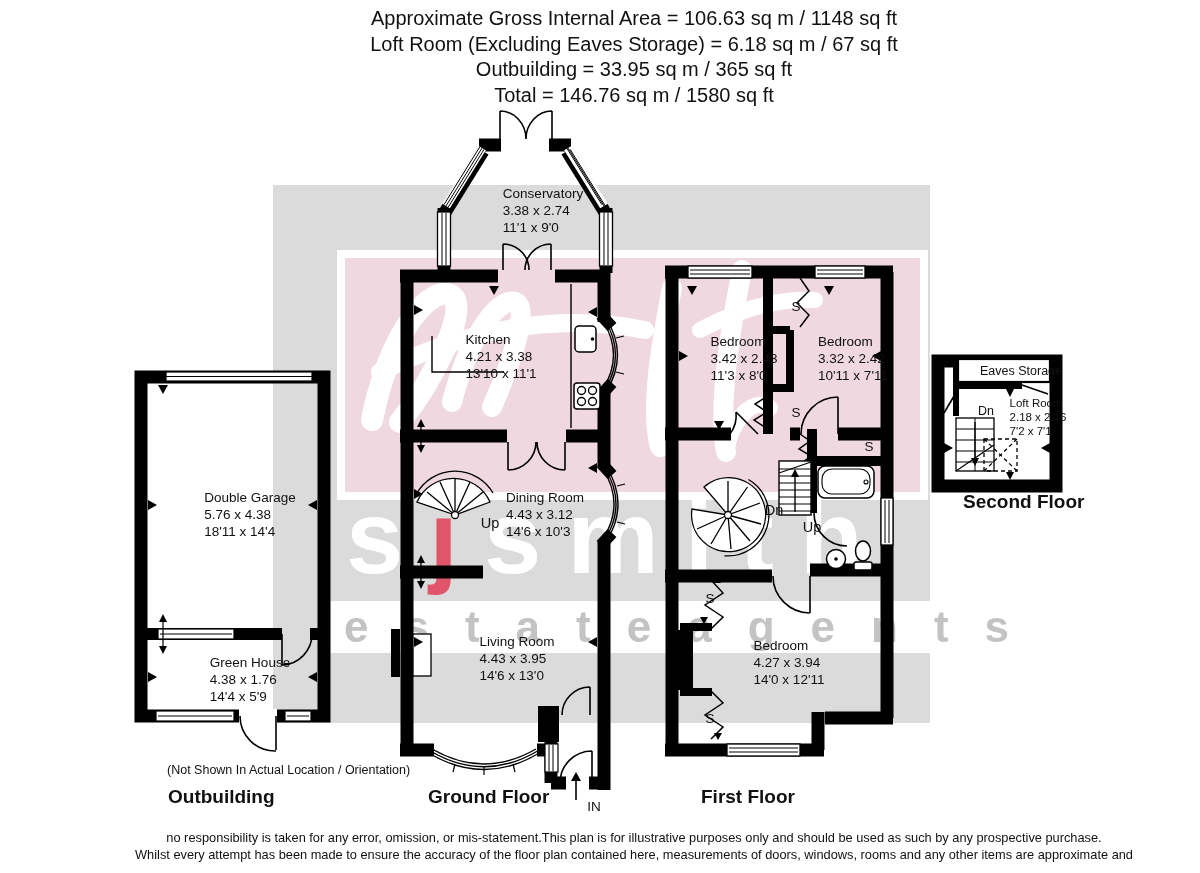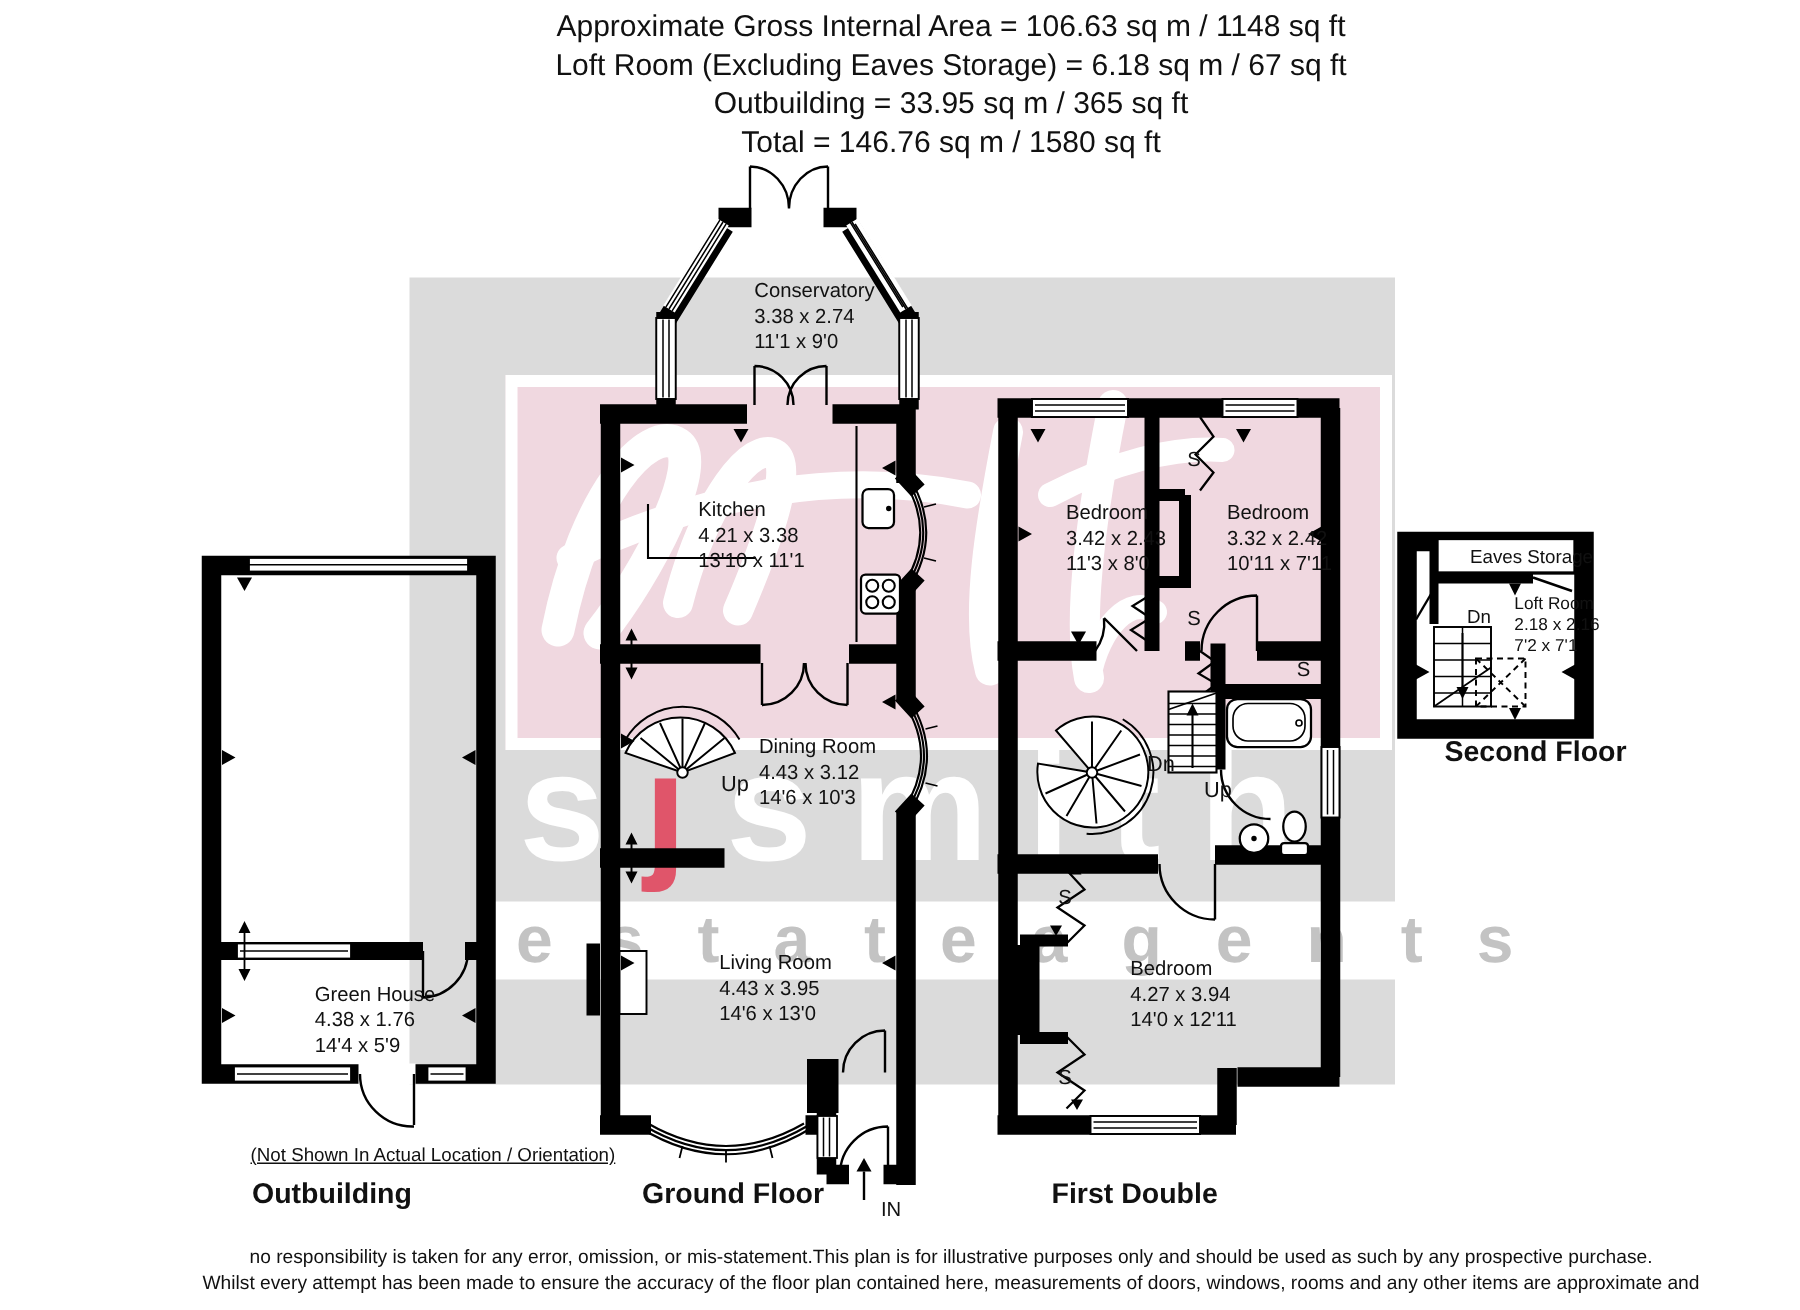--- a/index.html
+++ b/index.html
@@ -16,21 +16,21 @@
   .wm-estate{position:absolute;left:330px;top:601px;width:656px;height:52px;background:#fff;z-index:5;
              display:flex;justify-content:space-between;align-items:center;padding:0 14px;box-sizing:border-box;
              font-size:44px;font-weight:600;letter-spacing:36px;color:#c3c3c3;}
   #plan{position:absolute;left:0;top:0;z-index:6;}
   
   .txt{position:absolute;z-index:7;padding-left:34px;}
   .hdr{left:0;top:6px;width:1200px;text-align:center;font-size:20px;line-height:25.5px;color:#111;}
   .rl{transform:translateX(-50%);font-size:13.5px;line-height:17px;white-space:nowrap;}
   .tag{transform:translate(-50%,-50%);font-size:13.5px;white-space:nowrap;}
   .title{font-weight:bold;font-size:19px;white-space:nowrap;}
-  .note{font-size:12.5px;white-space:nowrap;text-decoration:underline;}
+  .note{font-size:12.5px;white-space:nowrap;}
   .small{font-size:11.5px;line-height:14px;}
   .eaves{transform:translate(-50%,-50%);font-size:12.5px;white-space:nowrap;}
   .ftr{left:0;top:830px;width:1200px;text-align:center;font-size:12.8px;line-height:16.5px;color:#111;}
 </style>
 </head>
 <body>
 
 <div id="page">
 
   <div class="wm-gray"></div>
@@ -324,20 +324,25 @@
   <div class="txt rl" style="left:836px;top:333px">
     <div>Bedroom</div>
       <div>3.32 x 2.42</div>
       <div>10'11 x 7'11</div>
   </div>
   <div class="txt rl" style="left:772px;top:637px">
     <div>Bedroom</div>
       <div>4.27 x 3.94</div>
       <div>14'0 x 12'11</div>
   </div>
+  <div class="txt rl" style="left:233px;top:489px">
+    <div>Double Garage</div>
+      <div>5.76 x 4.38</div>
+      <div>18'11 x 14'4</div>
+  </div>
   <div class="txt rl" style="left:233px;top:654px">
     <div>Green House</div>
       <div>4.38 x 1.76</div>
       <div>14'4 x 5'9</div>
   </div>
   <div class="txt rl small" style="left:1021px;top:396px">
     <div>Loft Room</div>
       <div>2.18 x 2.16</div>
       <div>7'2 x 7'1</div>
   </div>
@@ -350,21 +355,21 @@
   <div class="txt tag" style="left:693px;top:718px">S</div>
   <div class="txt tag" style="left:473px;top:523px;font-size:14.5px">Up</div>
   <div class="txt tag" style="left:795px;top:527px;font-size:14.5px">Up</div>
   <div class="txt tag" style="left:757px;top:510px;font-size:14.5px">Dn</div>
   <div class="txt tag" style="left:969px;top:411px;font-size:12.5px">Dn</div>
   <div class="txt tag" style="left:577px;top:806px">IN</div>
 
   <div class="txt note" style="left:133px;top:763px">(Not Shown In Actual Location / Orientation)</div>
   <div class="txt title" style="left:134px;top:786px">Outbuilding</div>
   <div class="txt title" style="left:394px;top:786px">Ground Floor</div>
-  <div class="txt title" style="left:667px;top:786px">First Double</div>
+  <div class="txt title" style="left:667px;top:786px">First Floor</div>
   <div class="txt title" style="left:929px;top:491px">Second Floor</div>
 
   <div class="txt ftr">
     <div>no responsibility is taken for any error, omission, or mis-statement.This plan is for illustrative purposes only and should be used as such by any prospective purchase.</div>
     <div>Whilst every attempt has been made to ensure the accuracy of the floor plan contained here, measurements of doors, windows, rooms and any other items are approximate and</div>
   </div>
 
 </div>
 
 </body></html>

